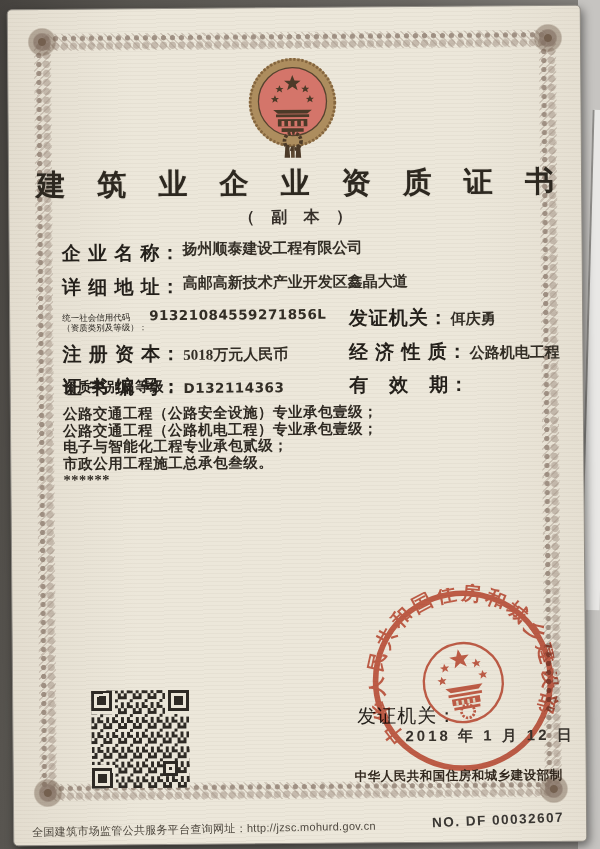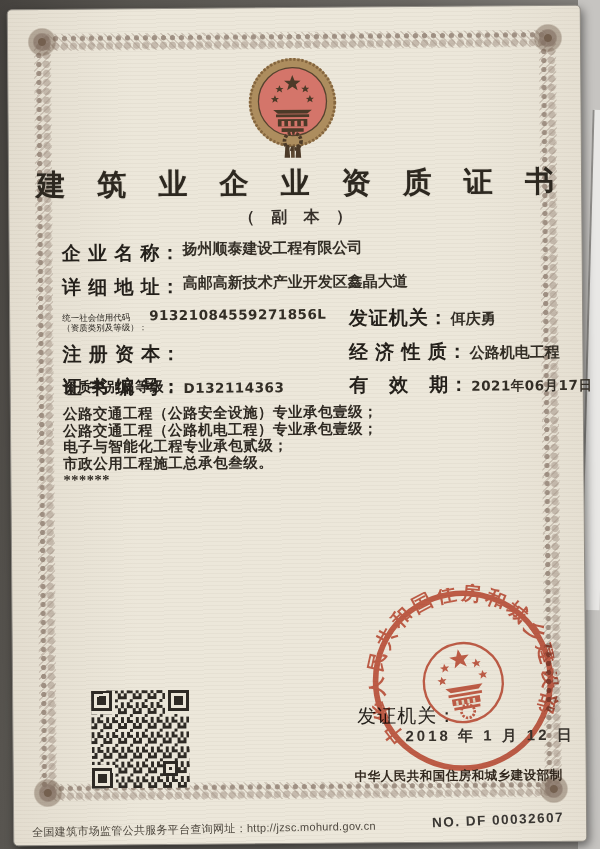--- a/index.html
+++ b/index.html
@@ -168,34 +168,34 @@
         <span class="fvalue mono">91321084559271856L</span>
       </span>
       <span class="fcol2">
         <span class="flabel">发证机关：</span>
         <span class="fvalue">佴庆勇</span>
       </span>
     </div>
     <div class="frow">
       <span class="fcol1">
         <span class="flabel">注 册 资 本：</span>
+        <span class="fvalue">5018万元人民币</span>
       </span>
       <span class="fcol2">
         <span class="flabel">经 济 性 质：</span>
         <span class="fvalue">公路机电工程</span>
       </span>
     </div>
     <div class="frow">
       <span class="fcol1">
         <span class="flabel">证 书 编 号：</span>
         <span class="fvalue mono">D132114363</span>
       </span>
       <span class="fcol2">
         <span class="flabel">有　效　期：</span>
-        <span class="fvalue mono">2021年06月17日</span>
       </span>
     </div>
   </div>
 
   <div class="quals">
     <div class="quals-heading">资质类别及等级：</div>
     <div class="qual-item">公路交通工程（公路安全设施）专业承包壹级；</div>
     <div class="qual-item">公路交通工程（公路机电工程）专业承包壹级；</div>
     <div class="qual-item">电子与智能化工程专业承包贰级；</div>
     <div class="qual-item">市政公用工程施工总承包叁级。</div>

